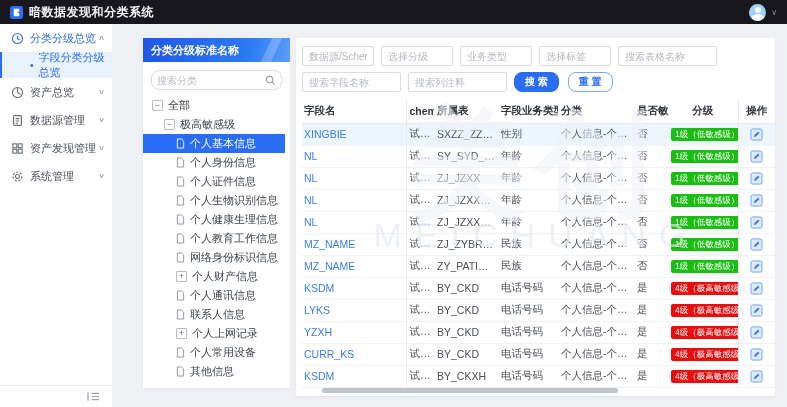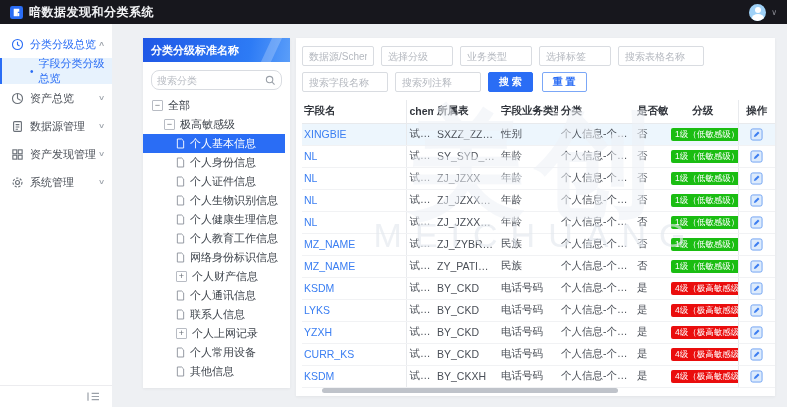--- a/index.html
+++ b/index.html
@@ -11,21 +11,21 @@
   .logo { width:13px; height:13px; margin-right:6px; display:flex; }
   .app-title { color:#f2f3f5; font-size:12px; font-weight:bold; letter-spacing:.5px; }
   .topbar-right { margin-left:auto; display:flex; align-items:center; gap:5px; }
   .avatar { width:17px; height:17px; border-radius:50%; background:#9fd1f7; position:relative; overflow:hidden; cursor:pointer; }
   .avatar::before { content:""; position:absolute; left:5.5px; top:3px; width:6px; height:6px; border-radius:50%; background:#fff; }
   .avatar::after { content:""; position:absolute; left:2.5px; top:10px; width:12px; height:8px; border-radius:50%; background:#fff; }
   .user-chevron { color:#8a8b93; font-size:8px; }
 
   
   .sidebar { position:absolute; left:0; top:24px; width:112px; height:383px; background:#fff; z-index:10; }
-  .side-menu { padding-top:6px; }
+  .side-menu { }
   .side-item { height:28px; display:flex; align-items:center; padding:0 8px 0 11px; font-size:11px; color:#4a4f57; cursor:pointer; }
   .side-item .s-icon { width:13px; height:13px; margin-right:6px; color:#6a7078; display:flex; }
   .side-item.active { color:#2a6df5; }
   .side-item.active .s-icon { color:#2a6df5; }
   .s-label { flex:1; white-space:nowrap; }
   .s-arrow { font-size:7px; color:#9aa0a8; transform:scaleX(1.4); }
   .side-sub { height:26px; display:flex; align-items:center; padding-left:30px; font-size:11px; color:#4a4f57; cursor:pointer; }
   .side-sub.active { background:#e7f2fd; color:#2a6df5; border-left:2px solid #2a6df5; padding-left:28px; }
   .side-sub .dot { margin-right:5px; font-size:10px; }
   .side-footer { position:absolute; bottom:0; left:0; width:100%; height:22px; border-top:1px solid #ececef; display:flex; align-items:center; justify-content:flex-end; padding-right:12px; }
@@ -47,22 +47,22 @@
   .doc { margin-right:5px; display:flex; flex:none; }
   .tree-node.selected { background:#2a6df5; color:#fff; margin-right:5px; }
   .tree-node.selected .doc svg { stroke:#fff; }
   .t-label { overflow:hidden; text-overflow:ellipsis; }
 
   
   .main-card { position:absolute; left:296px; top:38px; width:479px; height:358px; background:#fff; padding:8px 0 0 6px; box-shadow:0 1px 3px rgba(0,0,0,.05); }
   .filter-row { display:flex; gap:7px; margin-bottom:6px; align-items:center; }
   .f-input { height:20px; border:1px solid #d9dce1; border-radius:2px; font-size:10px; padding:0 6px; color:#555; outline:none; font-family:"Liberation Sans",sans-serif; }
   .f-input::placeholder { color:#b4b8bf; }
-  .w1 { width:72px; } .w2 { width:86px; }
-  .btn { height:20px; font-size:10px; border-radius:2px; padding:0 10px; cursor:pointer; font-family:"Liberation Sans",sans-serif; }
+  .w1 { width:72px; } .w2 { width:99px; }
+  .btn { height:20px; font-size:10px; border-radius:8px; padding:0 10px; cursor:pointer; font-family:"Liberation Sans",sans-serif; }
   .btn-primary { background:#2a6df5; color:#fff; border:1px solid #2a6df5; font-weight:bold; }
   .btn-ghost { background:#fff; color:#2a6df5; border:1px solid #7ba7f7; font-weight:bold; margin-left:2px; }
 
   table { border-collapse:collapse; table-layout:fixed; width:473px; margin-top:8px; font-size:10.5px; }
   col.c0{width:104px} col.c1{width:28px} col.c2{width:64px} col.c3{width:60px} col.c4{width:76px} col.c5{width:34px} col.c6{width:70px} col.c7{width:37px}
   th { font-weight:bold; color:#32363d; text-align:left; height:23px; border-bottom:1px solid #e8eaed; padding:0 3px; white-space:nowrap; overflow:hidden; }
   td { height:22px; border-bottom:1px solid #f1f2f4; padding:0 3px; color:#4a4f57; white-space:nowrap; overflow:hidden; text-overflow:ellipsis; }
   th:first-child, td:first-child { padding-left:2px; border-right:1px solid #e8eaed;margin-left:20px; }
   th:last-child, td:last-child { border-left:1px solid #e8eaed; text-align:center; }
   th.center, td.center { text-align:center; }

